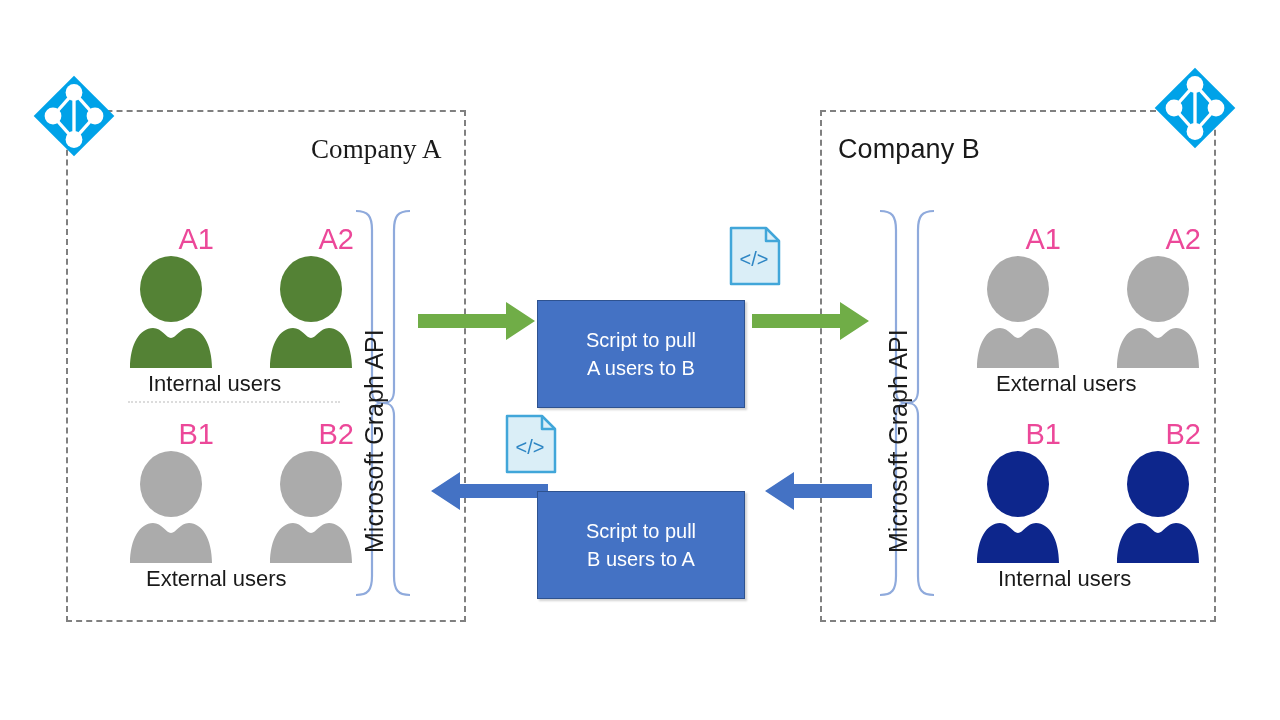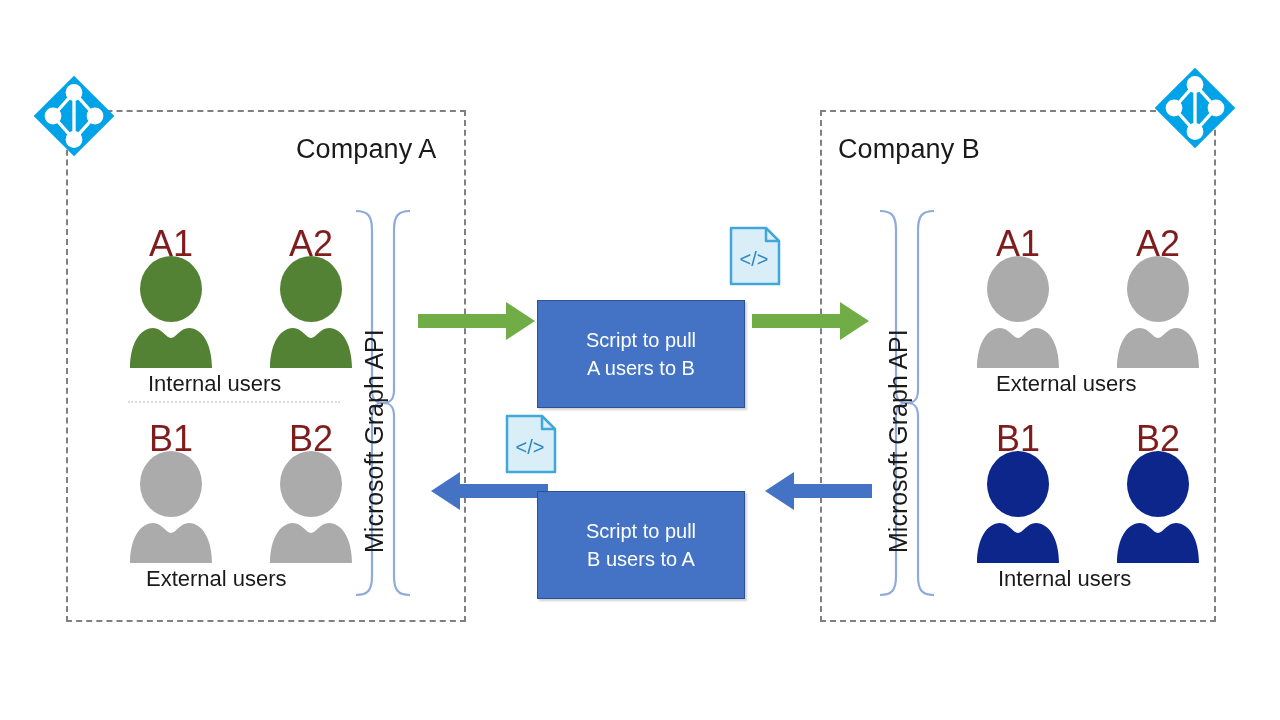--- a/index.html
+++ b/index.html
@@ -29,43 +29,43 @@
   #company-a-box { left: 66px;  top: 110px; width: 400px; height: 512px; }
   #company-b-box { left: 820px; top: 110px; width: 396px; height: 512px; }
 
   .company-title {
     position: absolute;
     font-size: 27px;
     color: #1a1a1a;
     white-space: nowrap;
     letter-spacing: 0.1px;
   }
-  #company-a-title { left: 296px; top: 134px; }
+  #company-a-title { left: 311px; top: 134px; font-family: Liberation Serif, serif; }
   #company-b-title { left: 838px; top: 134px; }
 
   
   .aad-icon {
     position: absolute;
     width: 84px;
     height: 84px;
   }
   #aad-icon-a { left: 32px;  top: 74px; }
   #aad-icon-b { left: 1153px; top: 66px; }
 
   
   .person {
     position: absolute;
     width: 86px;
     height: 112px;
   }
   .person-label {
     position: absolute;
-    font-size: 36px;
-    color: #7f1d1d;
-    text-align: center;
+    font-size: 29px;
+    color: #ec4899;
+    text-align: right;
     width: 86px;
     white-space: nowrap;
   }
   .group-caption {
     position: absolute;
     font-size: 22px;
     color: #1a1a1a;
     white-space: nowrap;
     text-align: center;
   }

